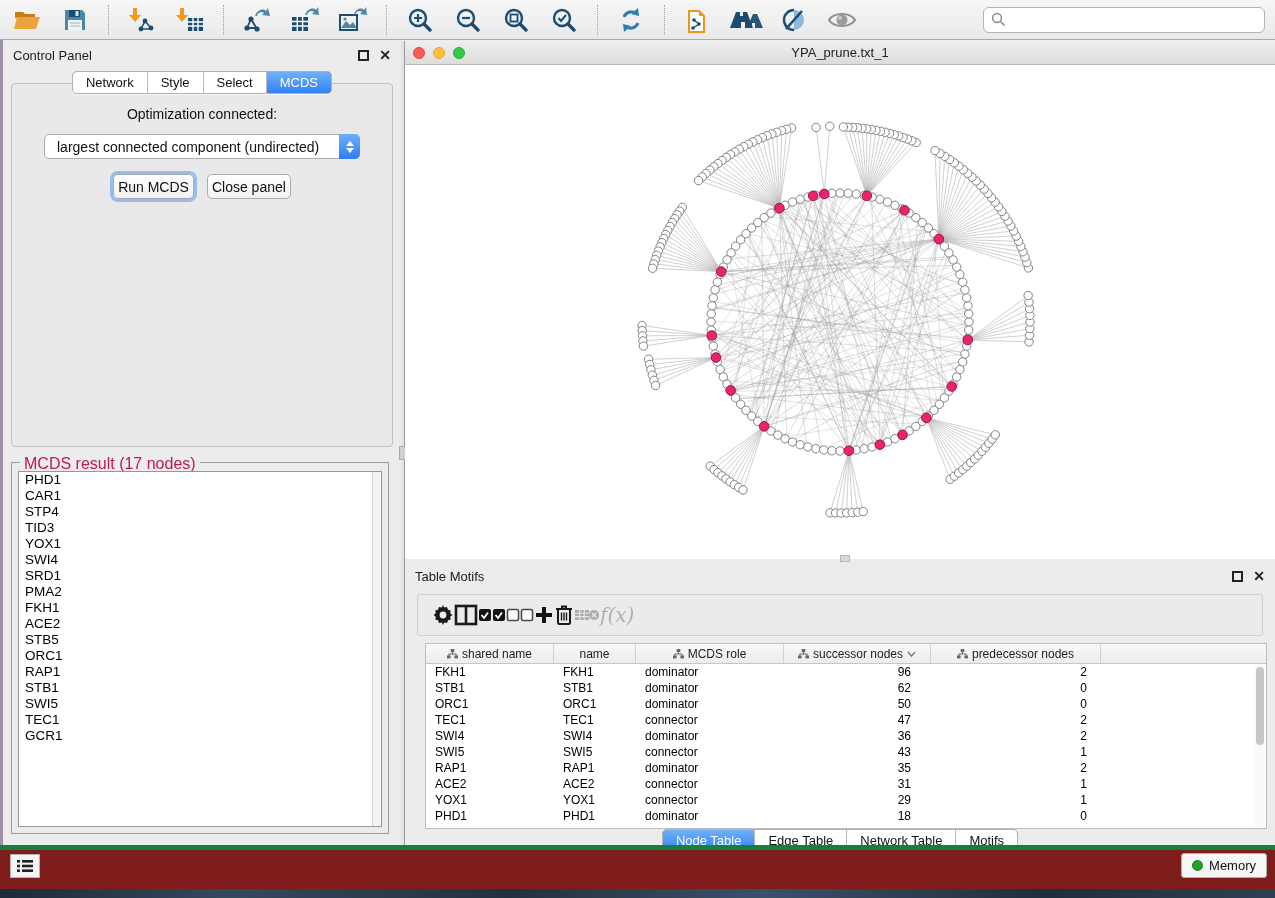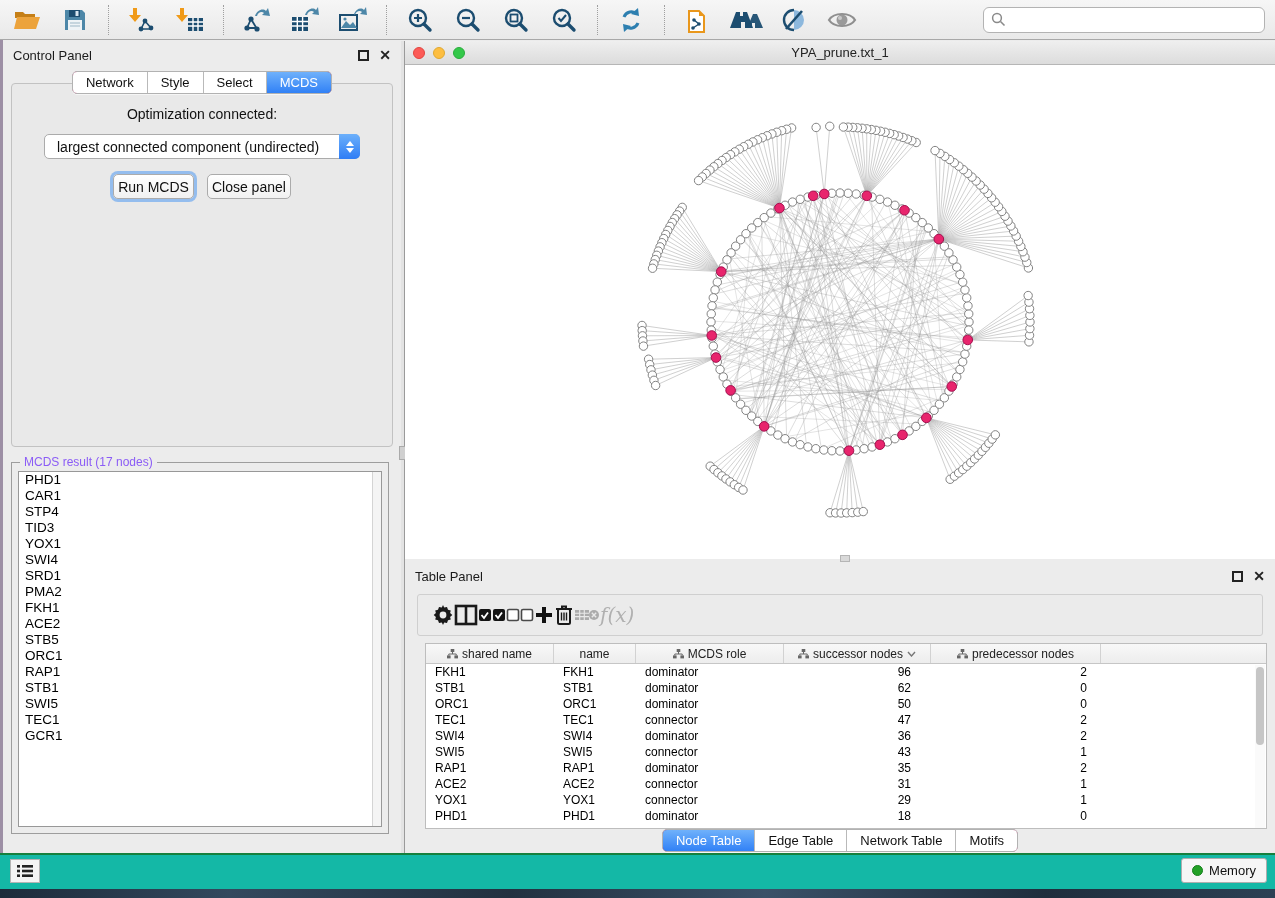--- a/index.html
+++ b/index.html
@@ -43,21 +43,21 @@
   #criterion-select .cap { position:absolute; right:-1px; top:-1px; bottom:-1px; width:21px; border-radius:0 5px 5px 0;
     background:linear-gradient(#6cb0fb,#2f7df5); display:flex; flex-direction:column; align-items:center; justify-content:center; gap:2px; }
   .chev-up { width:0; height:0; border-left:4px solid transparent; border-right:4px solid transparent; border-bottom:5px solid #fff; }
   .chev-dn { width:0; height:0; border-left:4px solid transparent; border-right:4px solid transparent; border-top:5px solid #fff; }
   #cp-buttons { display:flex; justify-content:center; gap:13px; margin-top:15px; }
   .btn { background:linear-gradient(#ffffff,#f1f1f1); border:1px solid #ababab; border-radius:5px;
     font-size:14px; color:#111; padding:3px 4px; height:25px; }
   .btn.focused { box-shadow:0 0 0 3px rgba(111,170,240,.7); }
 
   #mcds-group { position:absolute; left:8px; right:12px; top:421px; height:372px; border:1px solid #9d9d9d; }
-  #mcds-legend { position:absolute; left:8px; top:-8px; background:#ececec; padding:0 4px; font-size:12px; color:#8b5cf6; }
+  #mcds-legend { position:absolute; left:8px; top:-8px; background:#ececec; padding:0 4px; font-size:16px; color:#be185d; }
   #mcds-list { position:absolute; left:6px; right:6px; top:8px; bottom:6px; background:#fff; border:1px solid #989898;
     font-size:13.5px; color:#000; overflow:hidden; }
   #mcds-list .row { padding:0 0 0 6px; height:16px; line-height:16px; }
   #mcds-scroll { position:absolute; right:0; top:0; bottom:0; width:9px; background:#f4f4f4; border-left:1px solid #d4d4d4; }
 
   
   #vsplit { position:absolute; left:401px; top:41px; width:4px; bottom:41px; background:#e3e3e3; border-right:1px solid #9a9a9a; }
   #vsplit .knob { position:absolute; left:-2px; top:405px; width:8px; height:14px; background:#d0d0d0; border:1px solid #aaa; }
 
   #network-window { position:absolute; left:405px; top:41px; width:870px; height:518px; background:#fff; }
@@ -89,21 +89,21 @@
   .td { font-size:12px; color:#000; overflow:hidden; white-space:nowrap; }
   .td.c0,.td.c1,.td.c2 { padding-left:9px; text-align:left; }
   .td.c3 { text-align:right; padding-right:20px; }
   .td.c4 { text-align:right; padding-right:14px; }
   #nt-scroll { position:absolute; right:1px; top:21px; width:10px; height:163px; background:#fafafa; }
   #nt-thumb { position:absolute; right:1px; top:2px; width:8px; height:78px; background:#c6c6c6; border-radius:4px; }
 
   #tp-tabs { position:absolute; left:0; right:0; bottom:5px; display:flex; justify-content:center; }
 
   
-  #statusbar { position:absolute; left:0; right:0; bottom:9px; height:36px; background:#14b8a6; border-top:2px solid #15803d; }
+  #statusbar { position:absolute; left:0; right:0; bottom:9px; height:44px; background:#7f1d1d; border-top:5px solid #15803d; }
   #stack-btn { position:absolute; left:10px; top:4px; width:30px; height:24px; background:#f4f4f4; border:1px solid #b4b4b4;
     display:flex; align-items:center; justify-content:center; }
   #memory-btn { position:absolute; right:8px; top:3px; height:25px; background:#f6f6f6; border:1px solid #aeaeae;
     border-radius:3px; display:flex; align-items:center; gap:6px; padding:0 10px; font-size:13px; color:#111; }
   #memory-dot { width:11px; height:11px; border-radius:50%; background:#23a127; border:1px solid #15801c; }
 </style>
 </head>
 <body>
 
 <div id="toolbar">
@@ -856,21 +856,21 @@
         <circle cx="474.8631922743682" cy="379.6862906020748" r="4.8" fill="#e8256d" stroke="#a60f50" stroke-width="1"></circle>
         <circle cx="497.54044101177743" cy="369.8259422209821" r="4.8" fill="#e8256d" stroke="#a60f50" stroke-width="1"></circle>
         <circle cx="546.7172770881925" cy="321.50000000000006" r="4.8" fill="#e8256d" stroke="#a60f50" stroke-width="1"></circle>
       </svg>
   </div>
   <span id="hsplit-knob"></span>
 </div>
 
 <div id="table-panel">
   <div class="panel-titlebar">
-    <span>Table Panel</span>
+    <span>Table Motifs</span>
     <span class="panel-winbtns">
       <span class="float-btn"></span>
       <span class="close-btn">✕</span>
     </span>
   </div>
   <div id="tp-toolbar">
     <span class="tp-ic">
       <svg width="22" height="22" viewBox="0 0 22 22">
           <path d="M11 1l1.2 2.6 2.8-.6 1 2.7 2.8.7-.7 2.7 2.2 1.9-2.2 1.9.7 2.7-2.8.7-1 2.7-2.8-.6L11 21l-1.2-2.6-2.8.6-1-2.7-2.8-.7.7-2.7L1.7 11l2.2-1.9-.7-2.7 2.8-.7 1-2.7 2.8.6z" fill="#1a1a1a"></path>
           <circle cx="11" cy="11" r="3.4" fill="#ebebeb"></circle>

